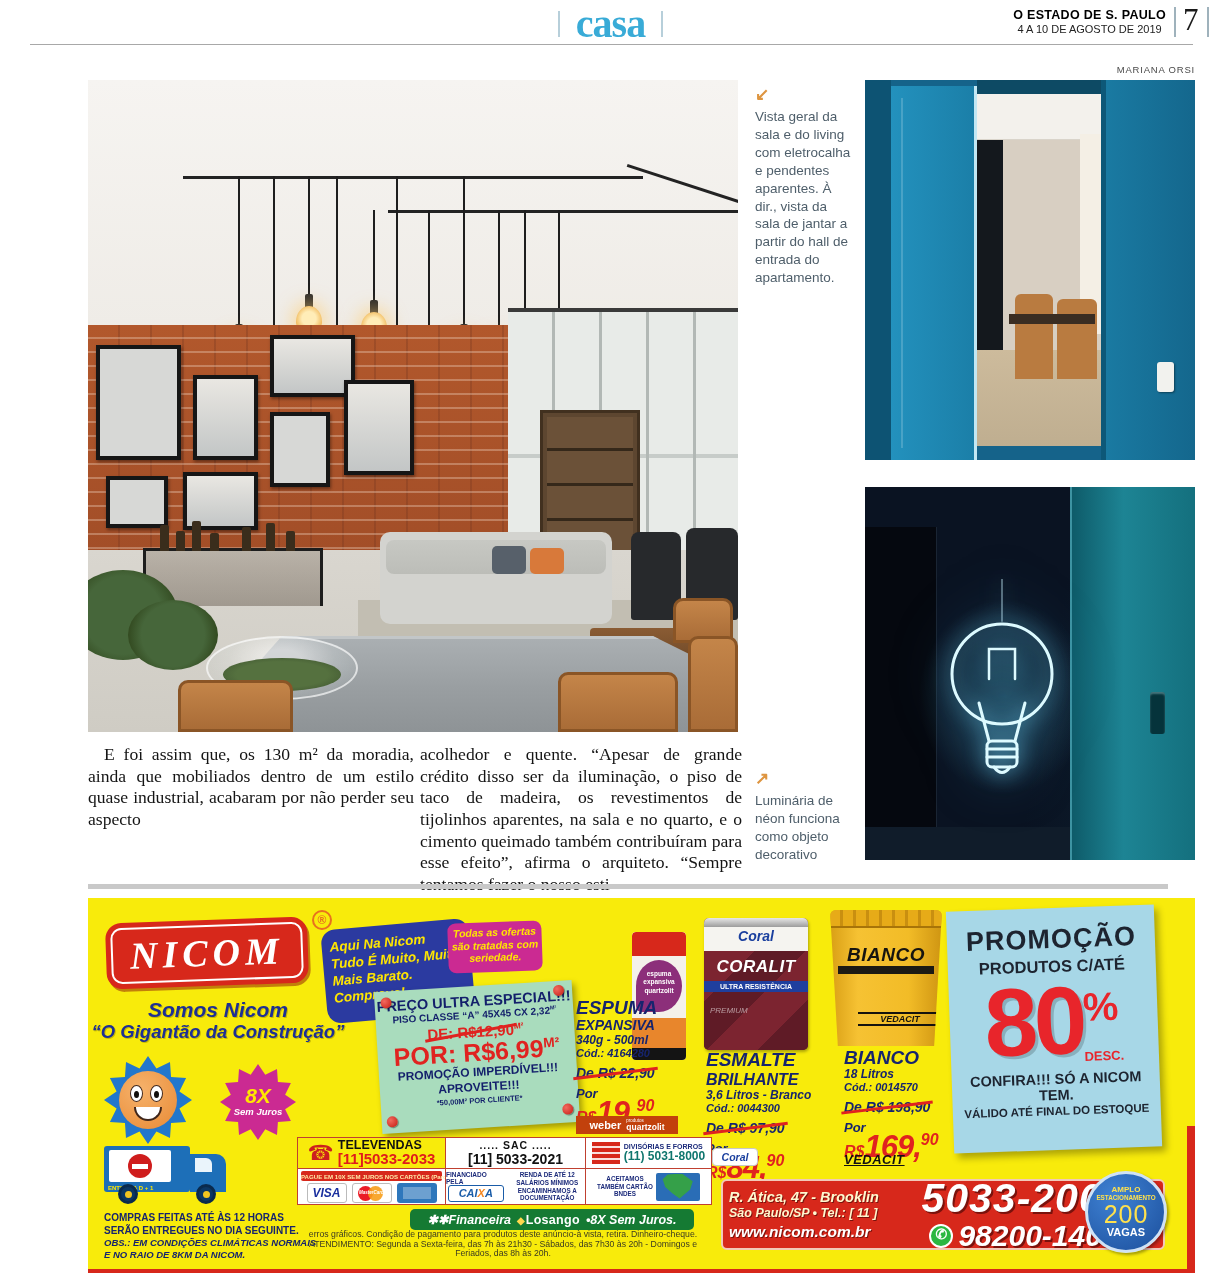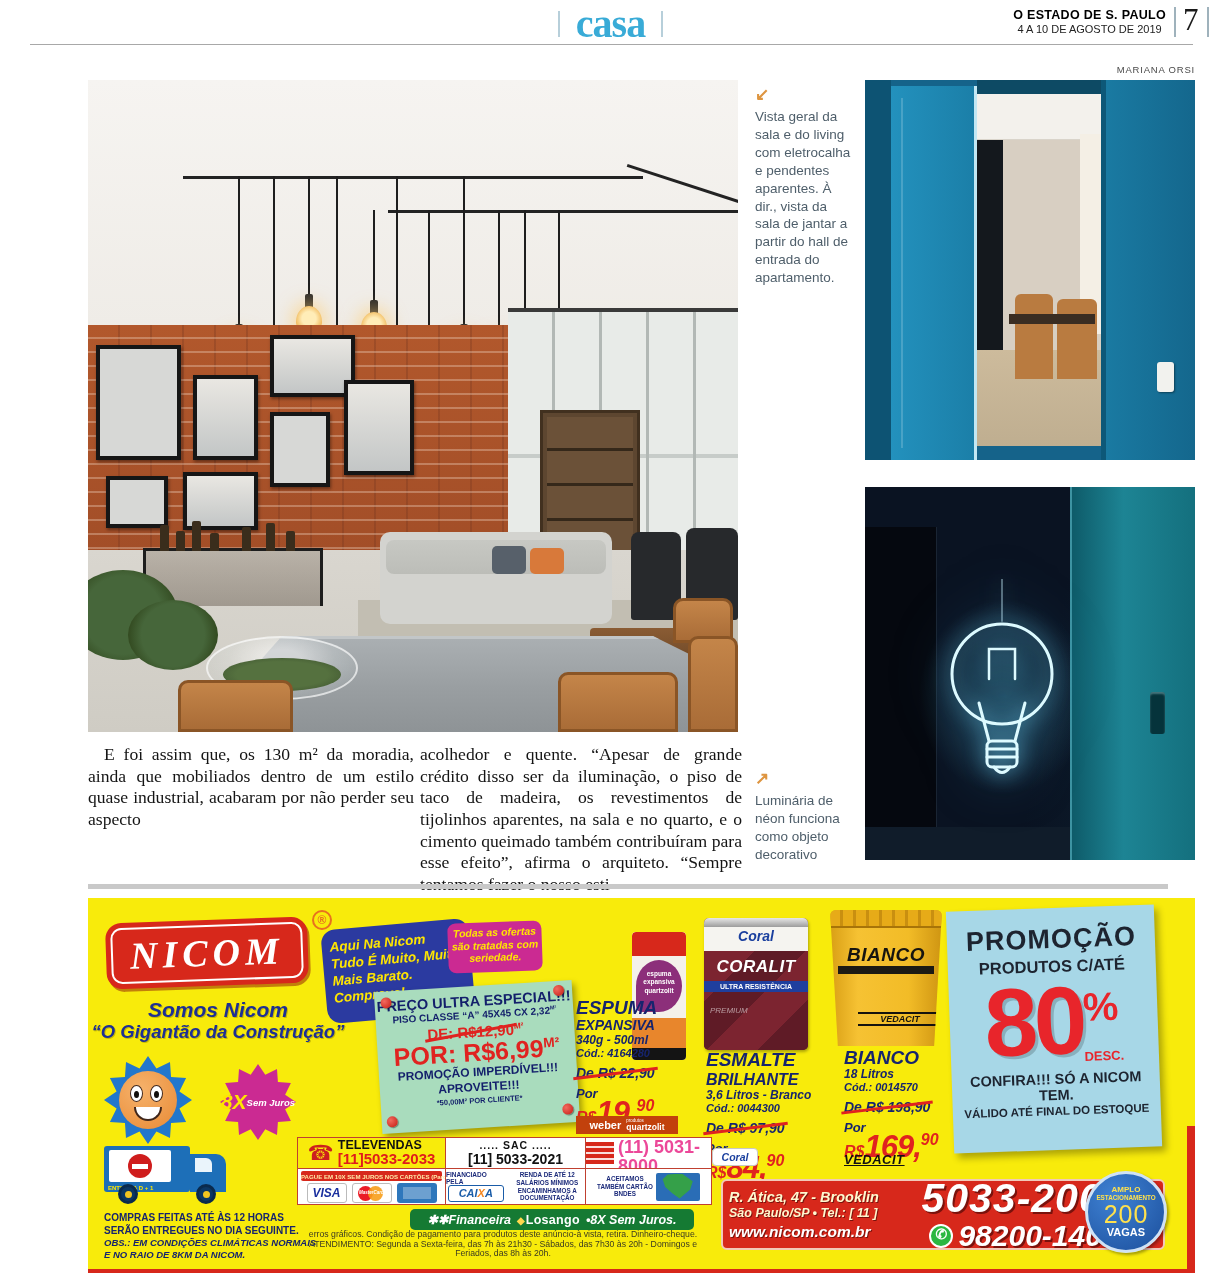--- a/index.html
+++ b/index.html
@@ -159,21 +159,21 @@
   .m-star{position:absolute;inset:0;background:#2277cc}
   .m-face{position:absolute;left:15px;top:15px;width:58px;height:58px;border-radius:50%;
       background:radial-gradient(circle at 38% 32%,#f6b26b,#e88a35)}
   .eye{position:absolute;top:14px;width:13px;height:17px;border-radius:50%;background:#fff;border:1.5px solid #40261a}
   .eye::after{content:"";position:absolute;left:3px;top:5px;width:5px;height:7px;border-radius:50%;background:#12100e}
   .eye.l{left:11px}.eye.r{left:31px}
   .smile{position:absolute;left:15px;top:36px;width:28px;height:14px;border-radius:0 0 28px 28px;
       background:#fff;border:2px solid #40261a;border-top:none}
   .burst8{left:132px;top:166px;width:76px;height:76px}
   .b-star{position:absolute;inset:0;background:#cb2a92}
-  .b-txt{position:absolute;inset:0;display:flex;flex-direction:row;align-items:center;justify-content:center}
+  .b-txt{position:absolute;inset:0;display:flex;flex-direction:column;align-items:center;justify-content:center}
   .b8{font-size:21px;font-weight:800;font-style:italic;color:#ffe600;line-height:.9}
   .bj{font-size:9.5px;font-weight:800;font-style:italic;color:#fff}
 
   .truck{left:16px;top:248px;width:130px;height:58px}
   .t-body{position:absolute;left:0;top:0;width:86px;height:46px;background:#1d6fb8;border-radius:3px}
   .t-sign{position:absolute;left:5px;top:4px;width:62px;height:32px;background:#fff;border-radius:2px;
       display:flex;align-items:center;justify-content:center}
   .t-circle{width:24px;height:24px;border-radius:50%;background:#cf1d1d;position:relative}
   .t-circle::after{content:"";position:absolute;left:4px;top:10px;width:16px;height:5px;background:#fff}
   .t-label{position:absolute;left:4px;bottom:1px;font-size:6px;font-weight:800;color:#ffe600}
@@ -271,21 +271,21 @@
   .cc3{width:125px}
   .phone-icon::before{content:"☎";color:#cc1f1f;font-size:21px;margin-right:4px}
   .tv-l{font-size:12.5px;font-weight:800;color:#111;line-height:1}
   .tv-p{font-size:15px;font-weight:800;color:#e01b1b;line-height:1.05}
   .sac-wrap{text-align:center}
   .sac-l{font-size:10.5px;font-weight:800;letter-spacing:1px}
   .sac-p{font-size:14px;font-weight:800}
   .div-logo{width:28px;height:22px;background:#d7281b;margin-right:4px;flex:none;
       background-image:repeating-linear-gradient(0deg,transparent 0 4px,rgba(255,255,255,.85) 4px 6px)}
   .dv-l{font-size:7px;font-weight:800;color:#1b2a7a;line-height:1}
-  .dv-p{font-size:18px;font-weight:800;color:#ec4899;line-height:1.05}
+  .dv-p{font-size:12px;font-weight:800;color:#0f766e;line-height:1.05}
   .col1-2{flex-direction:column;justify-content:flex-start;padding:2px 3px;gap:2px;background:#fff}
   .paystrip{width:100%;background:#d7281b;color:#ffe9a8;font-size:6.1px;font-weight:800;
       text-align:center;padding:1.5px 0;border-radius:2px;white-space:nowrap}
   .cards{display:flex;gap:5px;justify-content:center}
   .card{width:40px;height:20px;border-radius:3px;position:relative;display:inline-block}
   .card.visa{background:#fff;border:1px solid #bbb;color:#1a2f9e;font-weight:800;font-style:italic;
       font-size:12px;text-align:center;line-height:18px}
   .card.mc{background:#fff;border:1px solid #bbb}
   .mc1,.mc2{position:absolute;top:2px;width:15px;height:15px;border-radius:50%}
   .mc1{left:5px;background:#eb1c26}

